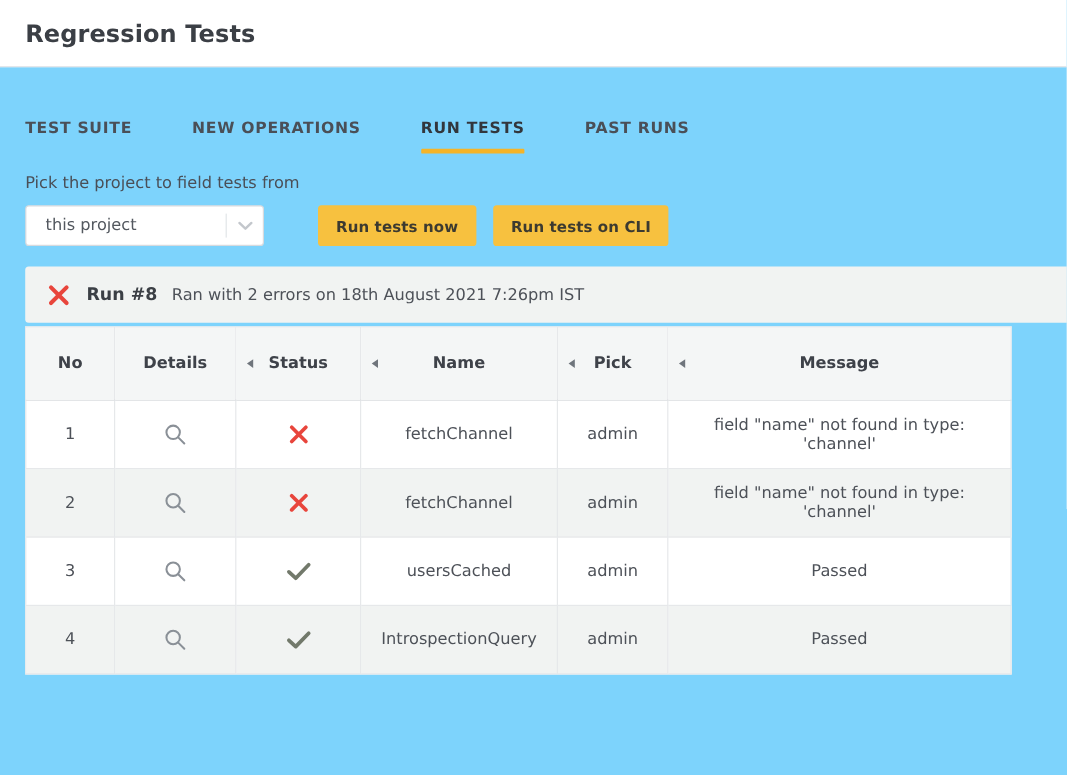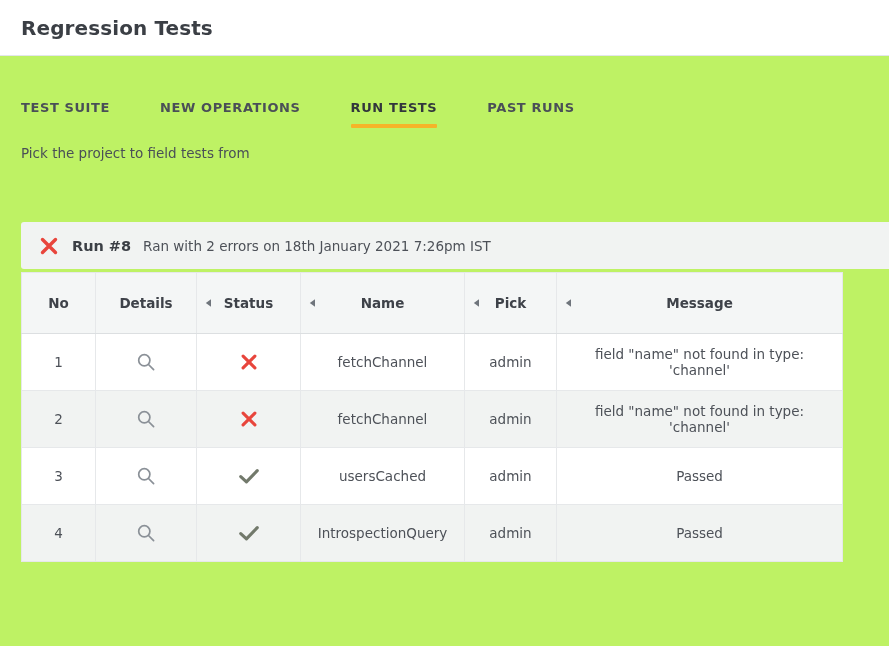--- a/index.html
+++ b/index.html
@@ -3,21 +3,21 @@
 <meta charset="utf-8">
 <style>
   * { box-sizing: border-box; }
   html, body {
     margin: 0; padding: 0;
     width: 889px; height: 646px;
     background: #f7f8fa;
     font-family: "DejaVu Sans", "Liberation Sans", sans-serif;
     overflow: hidden;
   }
-  .page { position: relative; width: 889px; height: 646px; background: #bef264; }
+  .page { position: relative; width: 889px; height: 646px; background: #7dd3fc; }
 
   
   .app-header {
     height: 56px;
     background: #ffffff;
     border-bottom: 1px solid #e3e6ea;
     display: flex;
     align-items: center;
     padding-left: 21px;
   }
@@ -220,29 +220,42 @@
 
   <div class="tabs">
     <button class="tab">TEST SUITE</button>
     <button class="tab">NEW OPERATIONS</button>
     <button class="tab active">RUN TESTS</button>
     <button class="tab">PAST RUNS</button>
   </div>
 
   <div class="picker-label">Pick the project to field tests from</div>
 
+  <div class="picker-row">
+    <div class="select-box">
+      <span class="select-value">this project</span>
+      <span class="select-divider"></span>
+      <span class="select-arrow">
+        <svg width="13" height="9" viewBox="0 0 13 9" aria-hidden="true">
+          <path d="M1.5 1.8 L6.5 6.6 L11.5 1.8" fill="none" stroke="#c3c7cc" stroke-width="2" stroke-linecap="round" stroke-linejoin="round"></path>
+        </svg>
+      </span>
+    </div>
+    <button class="btn btn-run-now">Run tests now</button>
+    <button class="btn btn-run-cli">Run tests on CLI</button>
+  </div>
 
   <div class="run-banner">
     <span class="run-x">
       <svg width="22" height="22" viewBox="0 0 22 22" aria-hidden="true">
         <path d="M4.5 4.5 L17.5 17.5 M17.5 4.5 L4.5 17.5" stroke="#e8453c" stroke-width="3.4" stroke-linecap="round"></path>
       </svg>
     </span>
     <span class="run-id">Run #8</span>
-    <span class="run-desc">Ran with 2 errors on 18th January 2021 7:26pm IST</span>
+    <span class="run-desc">Ran with 2 errors on 18th August 2021 7:26pm IST</span>
   </div>
 
   <div class="tbl-wrap">
     <table class="rt">
       <colgroup>
         <col class="col-no">
           <col class="col-details">
           <col class="col-status">
         <col class="col-name">
           <col class="col-role">

